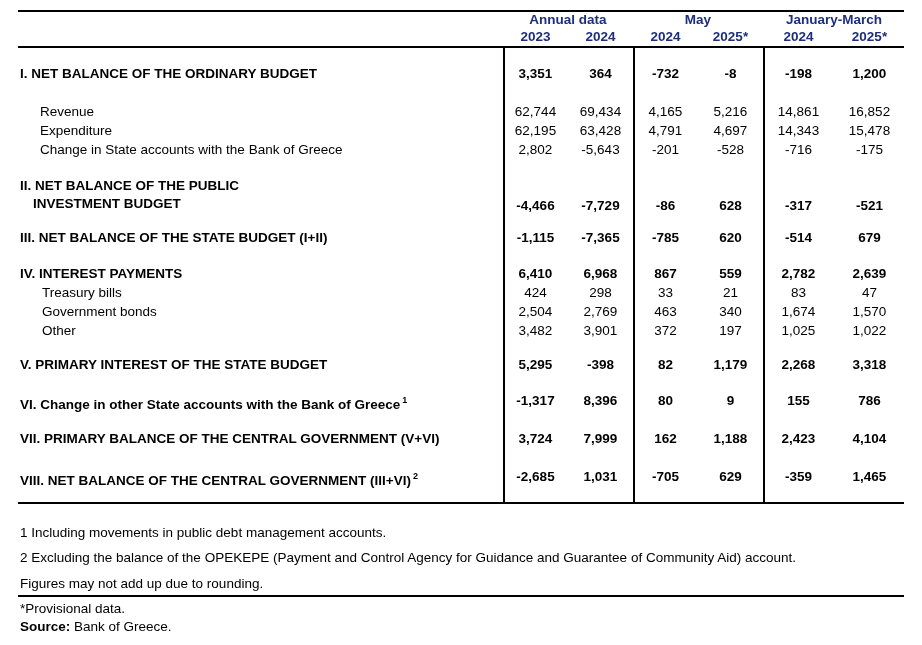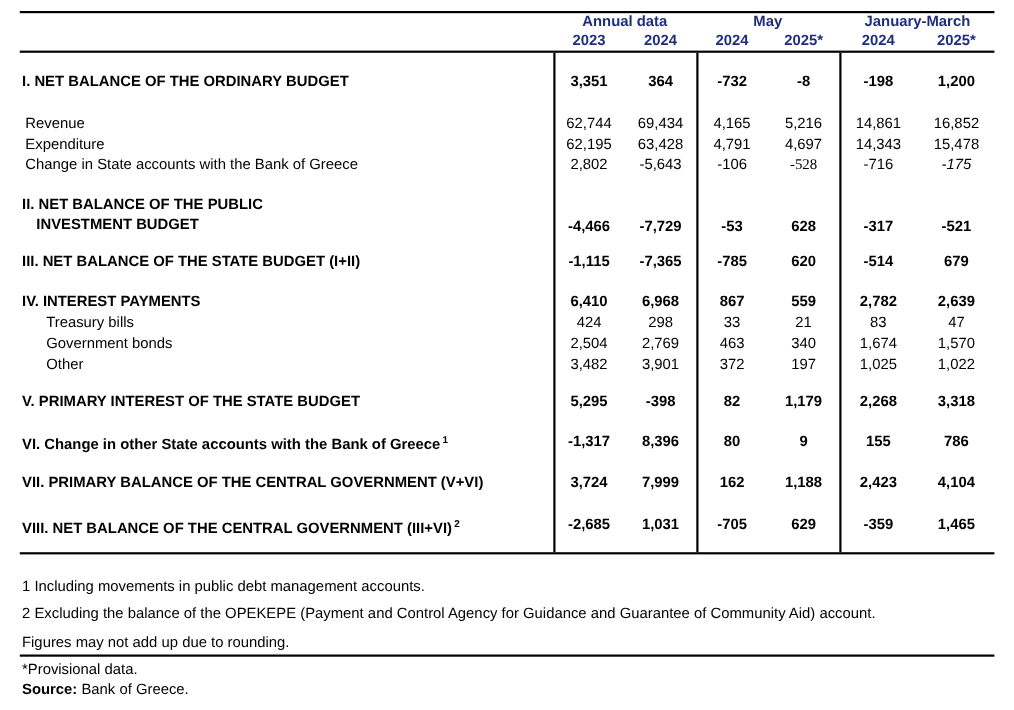--- a/index.html
+++ b/index.html
@@ -29,21 +29,21 @@
     font-weight:bold; color:var(--navy); line-height:15px;
   }
   .yhdr {
     position:absolute; top:29px; text-align:center;
     font-weight:bold; color:var(--navy); line-height:15px;
   }
 
   .trow { position:absolute; left:0; width:905px; display:flex; line-height:15px; }
   .row-label { width:503px; box-sizing:border-box; }
   .row-section .row-label, .row-section2 .row-label { font-weight:bold; padding-left:20px; }
-  .row-item .row-label { padding-left:23px; }
+  .row-item .row-label { padding-left:40px; }
   .row-item2 .row-label { padding-left:42px; }
   .row-section2 { align-items:flex-end; }
   .row-section2 .row-label { line-height:18px; }
   .label-line2 { padding-left:13px; }
   .cell { text-align:center; flex:none; }
   .row-section .cell, .row-section2 .cell { font-weight:bold; }
   sup { font-size:9px; margin-left:2px; }
 
   .fn { position:absolute; left:20px; line-height:15px; }
   .fn1 { top:525px; }
@@ -102,33 +102,33 @@
         <div class="cell" style="width: 65px;">63,428</div>
         <div class="cell" style="width: 65px;">4,791</div>
         <div class="cell" style="width: 65px;">4,697</div>
         <div class="cell" style="width: 71px;">14,343</div>
         <div class="cell" style="width: 71px;">15,478</div>
       </div>
       <div class="trow row-item" style="top: 142px;">
         <div class="row-label">Change in State accounts with the Bank of Greece</div>
         <div class="cell" style="width: 65px;">2,802</div>
         <div class="cell" style="width: 65px;">-5,643</div>
-        <div class="cell" style="width: 65px;">-106</div>
-        <div class="cell" style="width: 65px; font-family: Liberation Serif, serif;">-528</div>
+        <div class="cell" style="width: 65px;">-201</div>
+        <div class="cell" style="width: 65px;">-528</div>
         <div class="cell" style="width: 71px;">-716</div>
-        <div class="cell" style="width: 71px; font-style: italic;">-175</div>
+        <div class="cell" style="width: 71px;">-175</div>
       </div>
       <div class="trow row-section2" style="top: 177px;">
         <div class="row-label">
           <div>II. NET BALANCE OF THE PUBLIC</div>
           <div class="label-line2">INVESTMENT BUDGET</div>
         </div>
         <div class="cell" style="width: 65px;">-4,466</div>
         <div class="cell" style="width: 65px;">-7,729</div>
-        <div class="cell" style="width: 65px;">-53</div>
+        <div class="cell" style="width: 65px;">-86</div>
         <div class="cell" style="width: 65px;">628</div>
         <div class="cell" style="width: 71px;">-317</div>
         <div class="cell" style="width: 71px;">-521</div>
       </div>
       <div class="trow row-section" style="top: 230px;">
         <div class="row-label">III. NET BALANCE OF THE STATE BUDGET (I+II)</div>
         <div class="cell" style="width: 65px;">-1,115</div>
         <div class="cell" style="width: 65px;">-7,365</div>
         <div class="cell" style="width: 65px;">-785</div>
         <div class="cell" style="width: 65px;">620</div>

